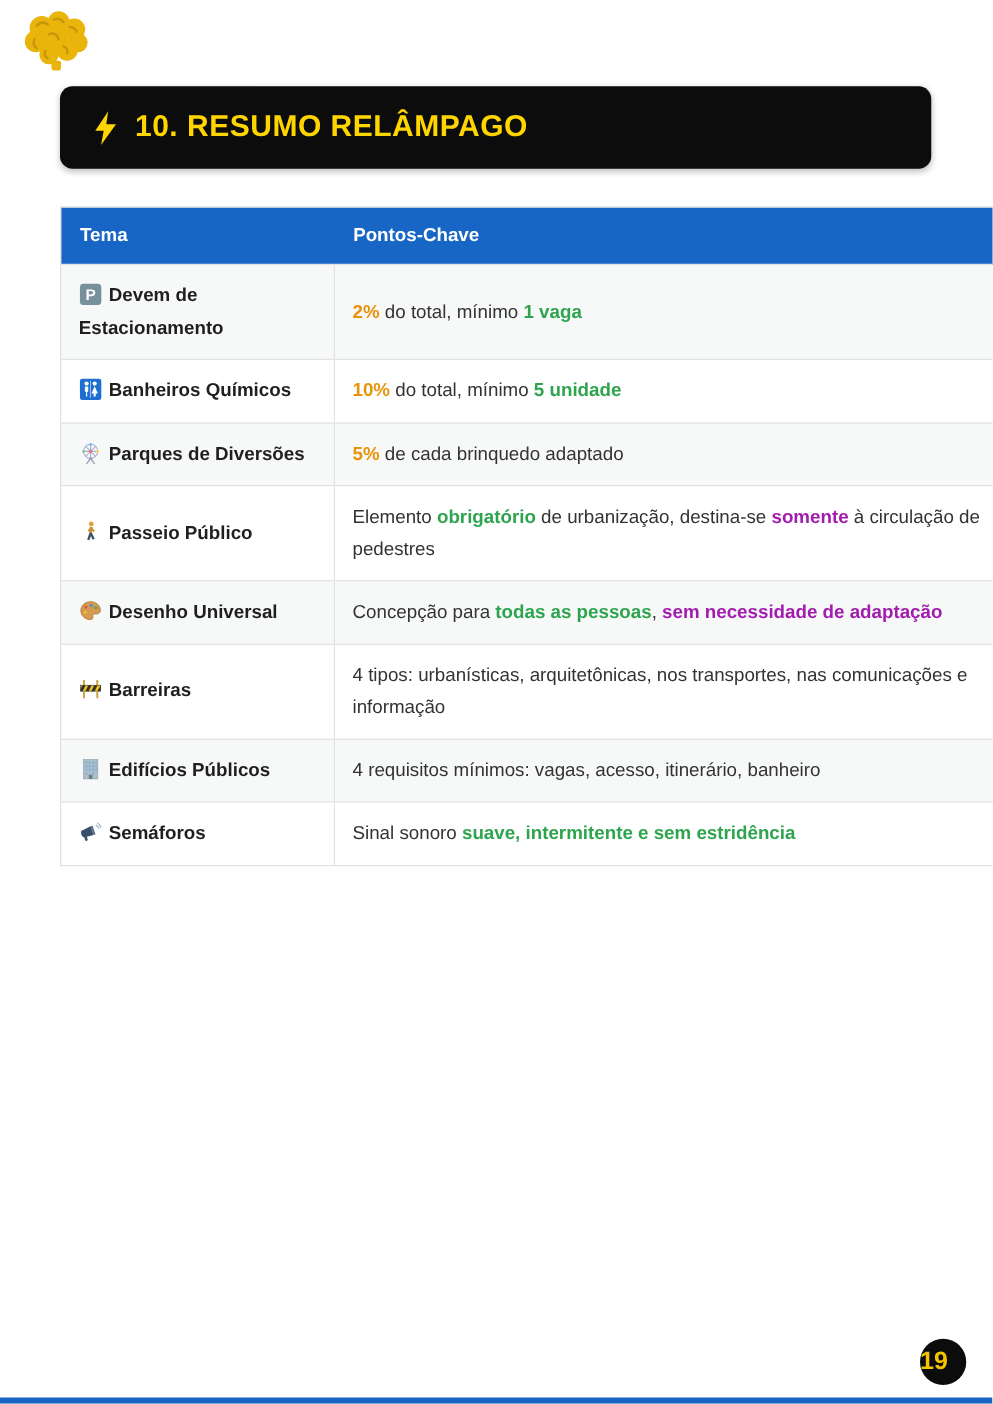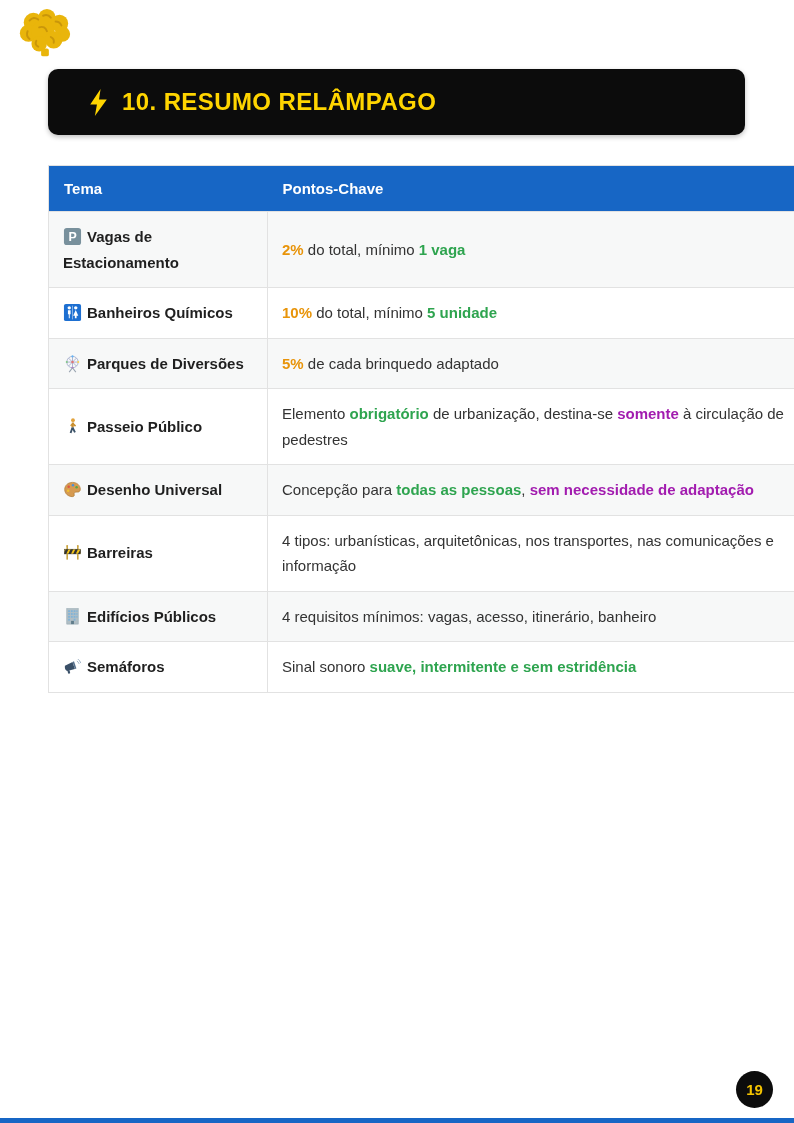--- a/index.html
+++ b/index.html
@@ -4,21 +4,21 @@
 <style>
   html,body{margin:0;padding:0;}
   body{
     width:794px;height:1123px;position:relative;background:#ffffff;
     font-family:"Liberation Sans",sans-serif;overflow:hidden;
   }
   .logo{position:absolute;left:16px;top:8px;width:58px;height:52px;}
   .title-bar{
     position:absolute;left:48px;top:69px;width:697px;height:66px;
     background:#0c0c0c;border-radius:10px;display:flex;align-items:center;
-    padding-left:40px;box-sizing:border-box;gap:13px;
+    padding-left:26px;box-sizing:border-box;gap:13px;
     box-shadow:0 2px 5px rgba(0,0,0,.25);
   }
   .title-bar .bolt{display:flex;align-items:center;}
   .page-title{color:#ffd500;font-size:24px;font-weight:bold;letter-spacing:.4px;}
 
   table.summary{
     position:absolute;left:48px;top:148px;width:768px;
     border-collapse:collapse;font-size:15px;table-layout:fixed;
     border:1px solid #e2e2e2;
     margin-top:17px;
@@ -38,21 +38,21 @@
   td.pontos{border-left:1px solid #e2e2e2;}
   .cell-icon{display:inline-block;width:19px;height:19px;vertical-align:-4px;margin-right:5px;}
   .cell-icon svg{width:19px;height:19px;display:block;}
   .seg-orange{color:#e8940a;font-weight:bold;}
   .seg-green{color:#2ea44f;font-weight:bold;}
   .seg-red{color:#a21caf;font-weight:bold;}
 
   .page-num{
     position:absolute;left:736px;top:1071px;width:37px;height:37px;
     border-radius:50%;background:#0c0c0c;color:#f5c400;font-weight:bold;
-    font-size:15px;display:flex;align-items:center;justify-content:center;
+    font-size:20px;display:flex;align-items:center;justify-content:flex-start;
   }
   .footer-bar{position:absolute;left:0;bottom:0;width:794px;height:5px;background:#1766c5;}
 </style>
 </head>
 <body>
 
 <div class="logo"><svg viewBox="0 0 60 52">
       <g fill="#e9b50b">
         <circle cx="18" cy="15" r="10"></circle>
         <circle cx="32" cy="10" r="9"></circle>
@@ -93,21 +93,21 @@
     <tr>
       <th>Tema</th>
       <th>Pontos-Chave</th>
     </tr>
   </thead>
   <tbody id="table-body">
       <tr>
         <td class="tema"><span class="cell-icon"><svg viewBox="0 0 20 20">
               <rect x="1" y="1" width="18" height="18" rx="3" fill="#78909c"></rect>
               <text x="10" y="15" font-size="13" font-weight="bold" fill="#ffffff" text-anchor="middle" font-family="Liberation Sans,sans-serif">P</text>
-            </svg></span><span>Vagas de Estacionamento</span></td>
+            </svg></span><span>Devem de Estacionamento</span></td>
         <td class="pontos"><span class="seg-orange">2%</span><span> do total, mínimo </span><span class="seg-green">1 vaga</span></td>
       </tr>
       <tr>
         <td class="tema"><span class="cell-icon"><svg viewBox="0 0 20 20">
               <rect x="1" y="1" width="18" height="18" rx="2" fill="#1d6fd1"></rect>
               <circle cx="6.6" cy="5.1" r="1.8" fill="#fff"></circle>
               <path d="M5.2 7.5 h2.8 v4.4 h-0.9 v4.2 h-1 v-4.2 h-0.9 z" fill="#fff"></path>
               <circle cx="13.4" cy="5.1" r="1.8" fill="#fff"></circle>
               <path d="M13.4 7.3 l2.7 6.1 h-1.8 v2.7 h-1.8 v-2.7 h-1.8 z" fill="#fff"></path>
               <rect x="9.7" y="2.8" width="0.6" height="14.4" fill="#fff" opacity="0.8"></rect>

